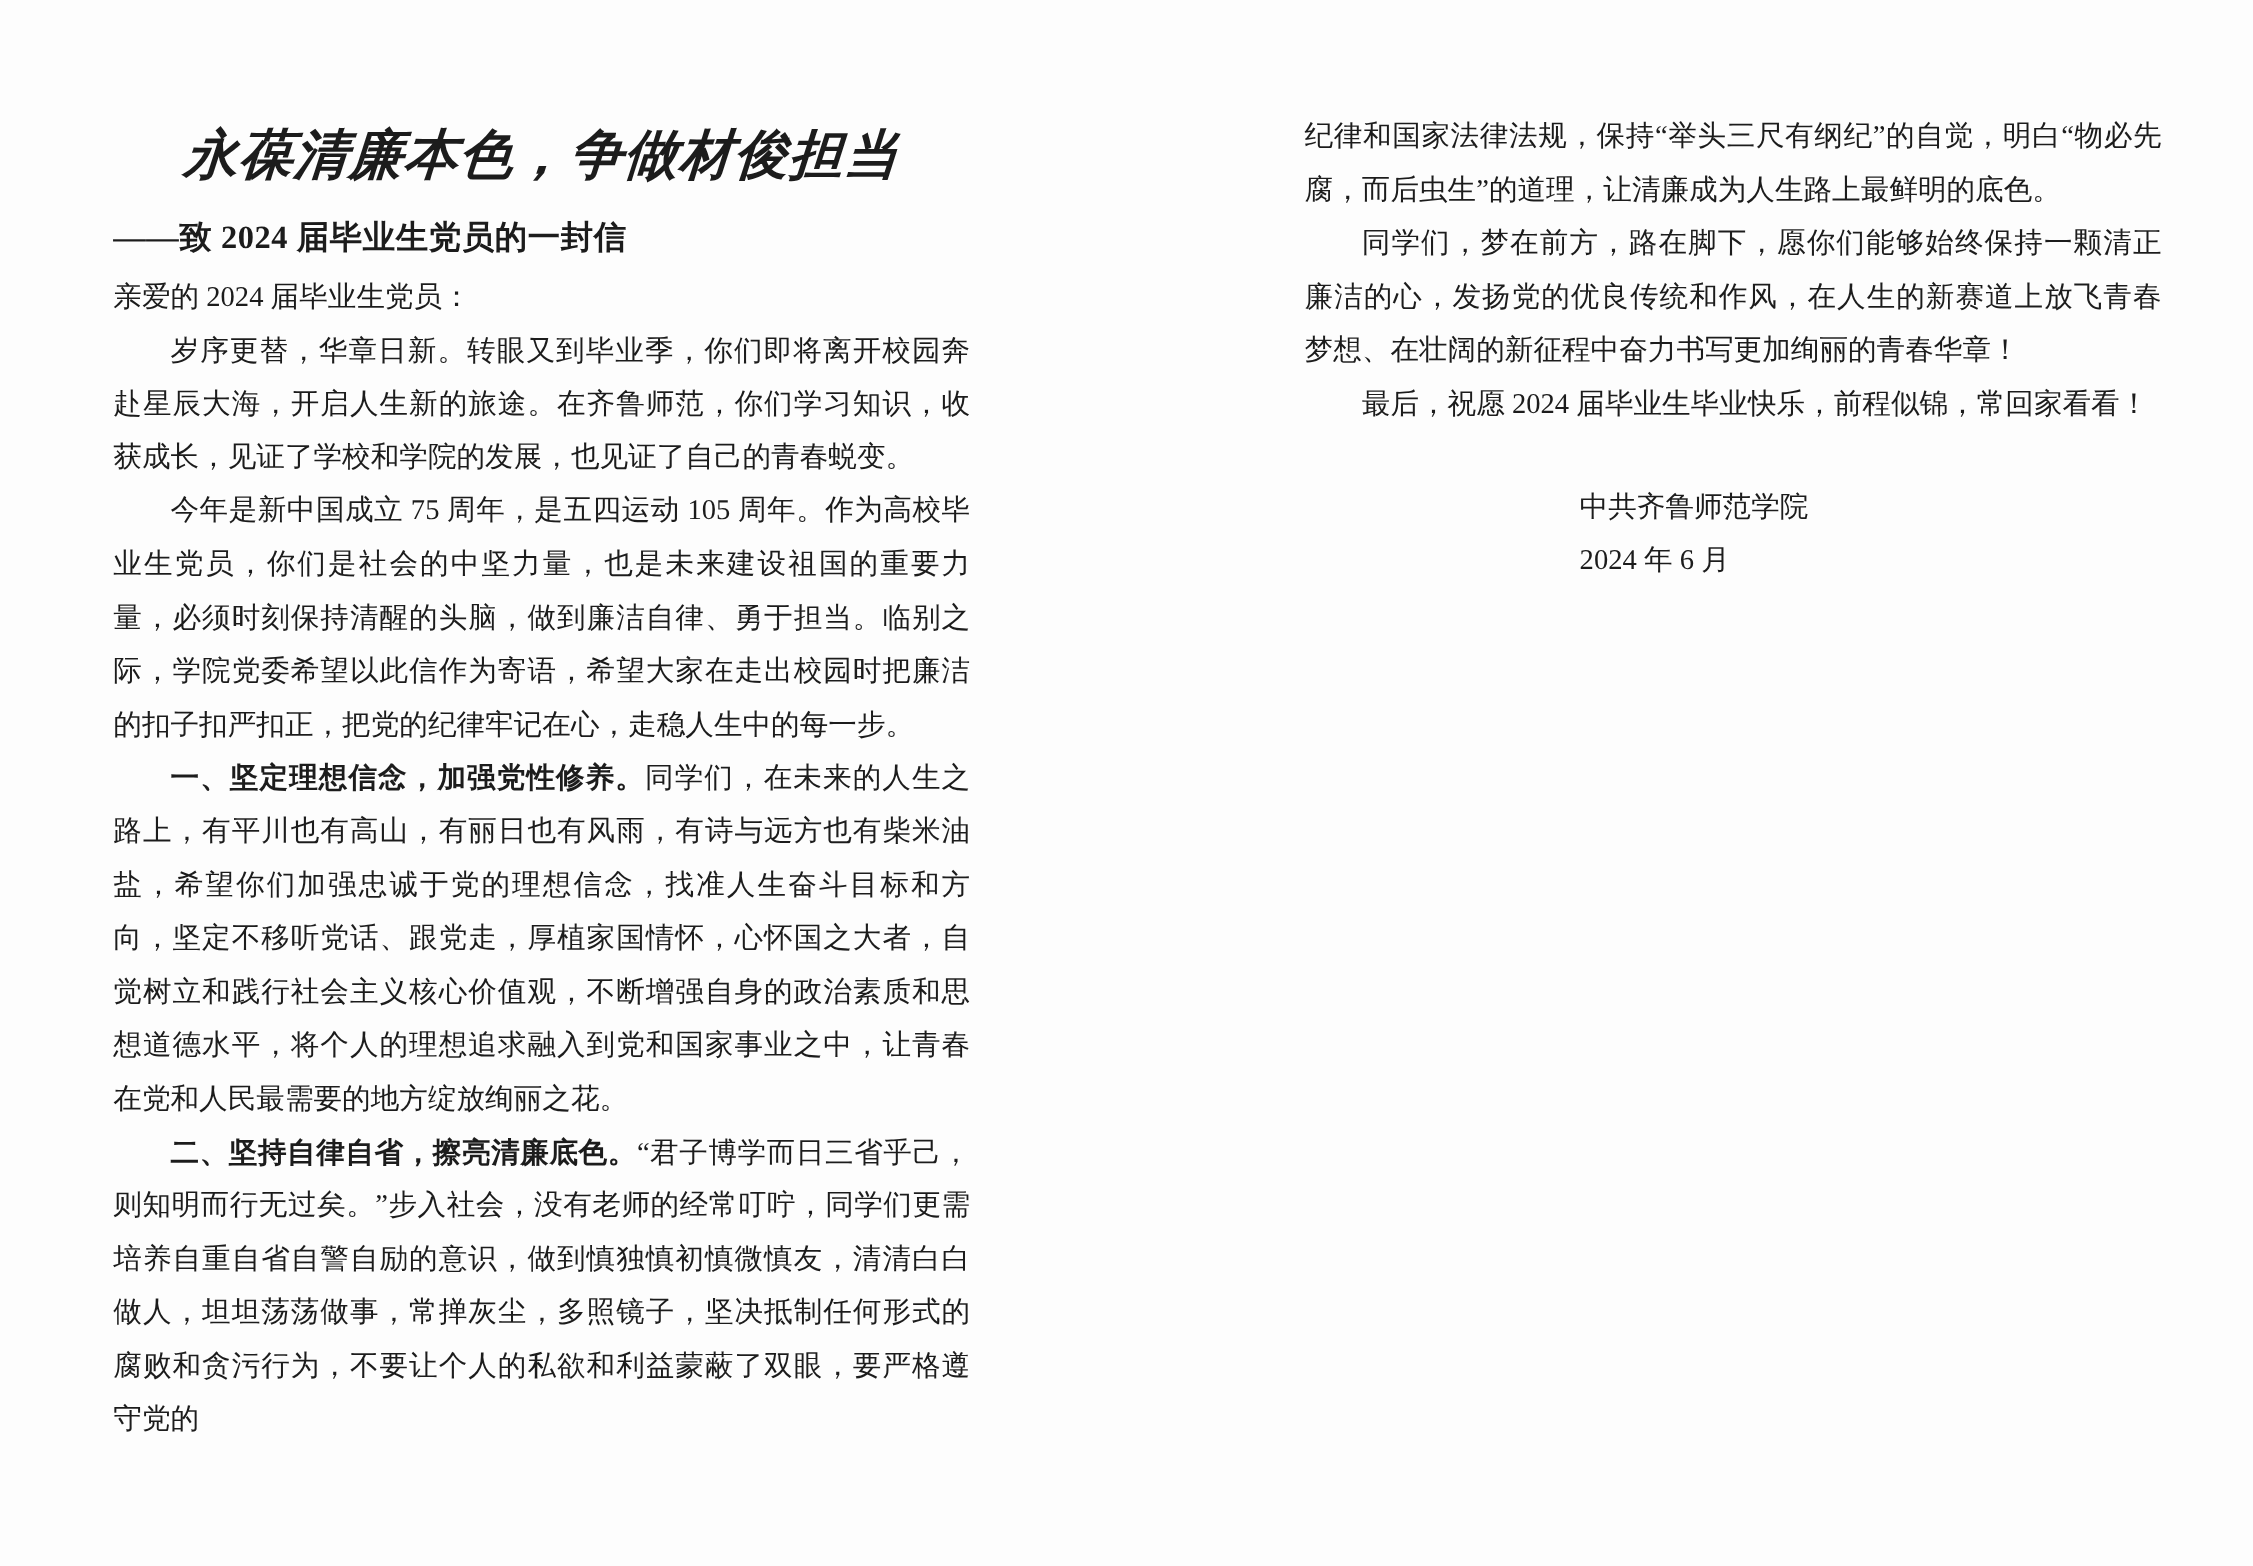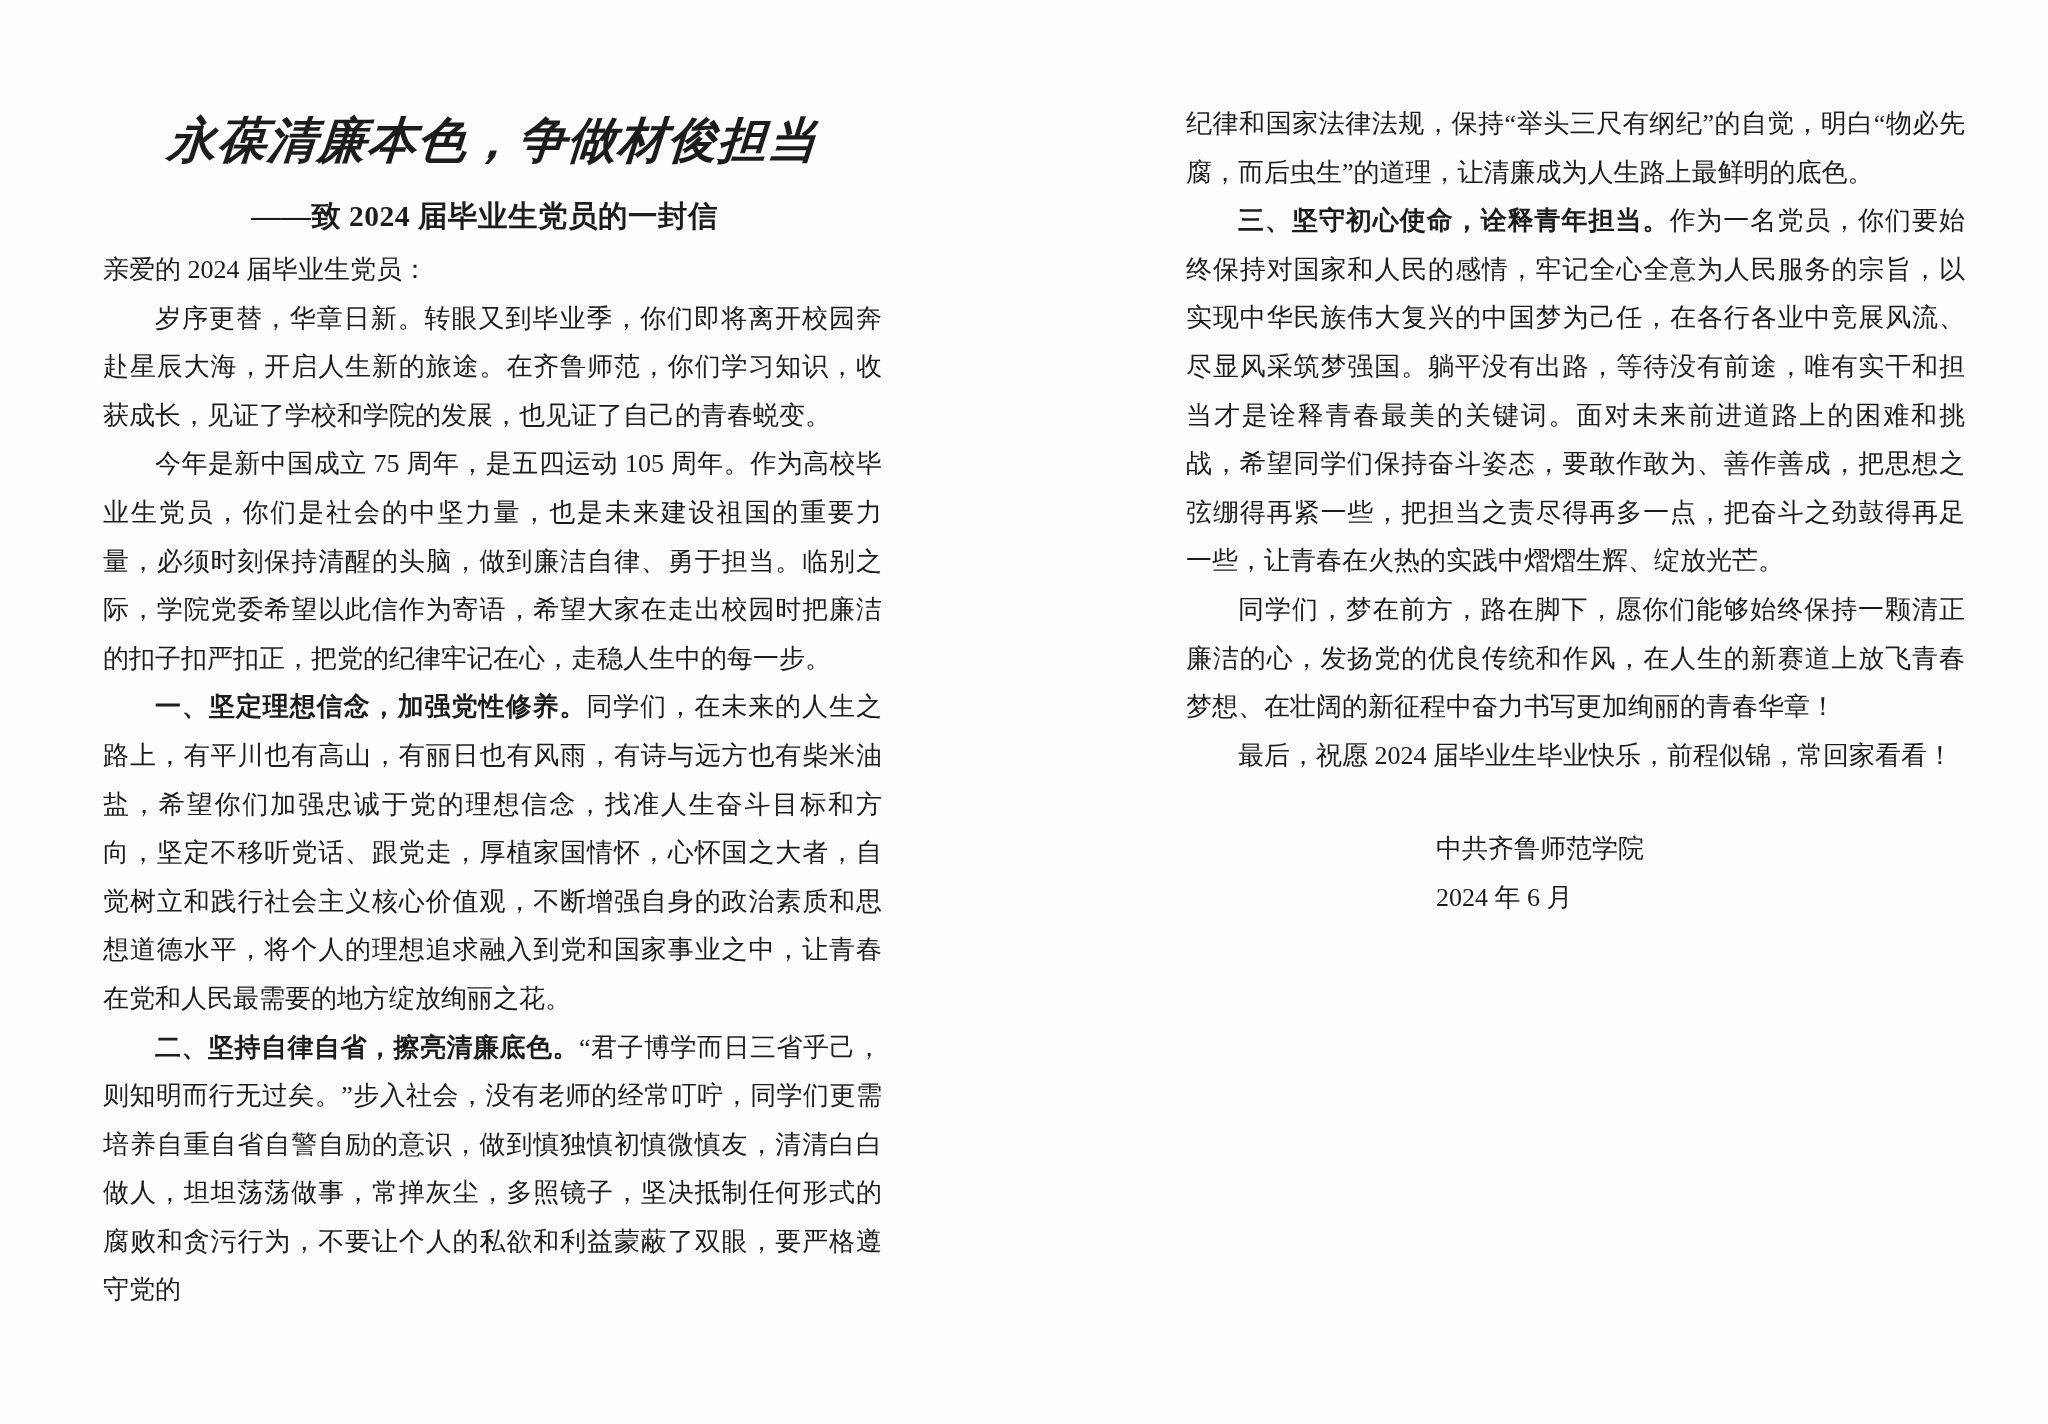--- a/index.html
+++ b/index.html
@@ -32,21 +32,21 @@
     font-size: 49px;
     line-height: 58px;
     font-weight: 700;
     font-style: italic;
     letter-spacing: 1px;
     transform: skewX(-4deg);
     white-space: nowrap;
   }
   .subtitle {
     margin: 24px 0 0 0;
-    text-align: center;
+    text-align: left;
     padding-right: 16px;
     font-size: 29.5px;
     line-height: 44px;
     font-weight: 700;
     letter-spacing: 0.5px;
     white-space: nowrap;
   }
   .body-text {
     margin-top: 8px;
     font-size: 26px;
@@ -91,21 +91,20 @@
       <p class="indent">岁序更替，华章日新。转眼又到毕业季，你们即将离开校园奔赴星辰大海，开启人生新的旅途。在齐鲁师范，你们学习知识，收获成长，见证了学校和学院的发展，也见证了自己的青春蜕变。</p>
       <p class="indent">今年是新中国成立 75 周年，是五四运动 105 周年。作为高校毕业生党员，你们是社会的中坚力量，也是未来建设祖国的重要力量，必须时刻保持清醒的头脑，做到廉洁自律、勇于担当。临别之际，学院党委希望以此信作为寄语，希望大家在走出校园时把廉洁的扣子扣严扣正，把党的纪律牢记在心，走稳人生中的每一步。</p>
       <p class="indent"><b class="lead">一、坚定理想信念，加强党性修养。</b><span>同学们，在未来的人生之路上，有平川也有高山，有丽日也有风雨，有诗与远方也有柴米油盐，希望你们加强忠诚于党的理想信念，找准人生奋斗目标和方向，坚定不移听党话、跟党走，厚植家国情怀，心怀国之大者，自觉树立和践行社会主义核心价值观，不断增强自身的政治素质和思想道德水平，将个人的理想追求融入到党和国家事业之中，让青春在党和人民最需要的地方绽放绚丽之花。</span></p>
       <p class="indent"><b class="lead">二、坚持自律自省，擦亮清廉底色。</b><span>“君子博学而日三省乎己，则知明而行无过矣。”步入社会，没有老师的经常叮咛，同学们更需培养自重自省自警自励的意识，做到慎独慎初慎微慎友，清清白白做人，坦坦荡荡做事，常掸灰尘，多照镜子，坚决抵制任何形式的腐败和贪污行为，不要让个人的私欲和利益蒙蔽了双眼，要严格遵守党的</span></p>
     </div>
   </div>
 
   <div class="page-right">
     <div class="body-text">
       <p>纪律和国家法律法规，保持“举头三尺有纲纪”的自觉，明白“物必先腐，而后虫生”的道理，让清廉成为人生路上最鲜明的底色。</p>
-      <p class="indent"><b class="lead">三、坚守初心使命，诠释青年担当。</b><span>作为一名党员，你们要始终保持对国家和人民的感情，牢记全心全意为人民服务的宗旨，以实现中华民族伟大复兴的中国梦为己任，在各行各业中竞展风流、尽显风采筑梦强国。躺平没有出路，等待没有前途，唯有实干和担当才是诠释青春最美的关键词。面对未来前进道路上的困难和挑战，希望同学们保持奋斗姿态，要敢作敢为、善作善成，把思想之弦绷得再紧一些，把担当之责尽得再多一点，把奋斗之劲鼓得再足一些，让青春在火热的实践中熠熠生辉、绽放光芒。</span></p>
       <p class="indent">同学们，梦在前方，路在脚下，愿你们能够始终保持一颗清正廉洁的心，发扬党的优良传统和作风，在人生的新赛道上放飞青春梦想、在壮阔的新征程中奋力书写更加绚丽的青春华章！</p>
       <p class="indent">最后，祝愿 2024 届毕业生毕业快乐，前程似锦，常回家看看！</p>
       <div class="signature">
         <p>中共齐鲁师范学院</p>
         <p>2024 年 6 月</p>
       </div>
     </div>
   </div>
 
 </div>

